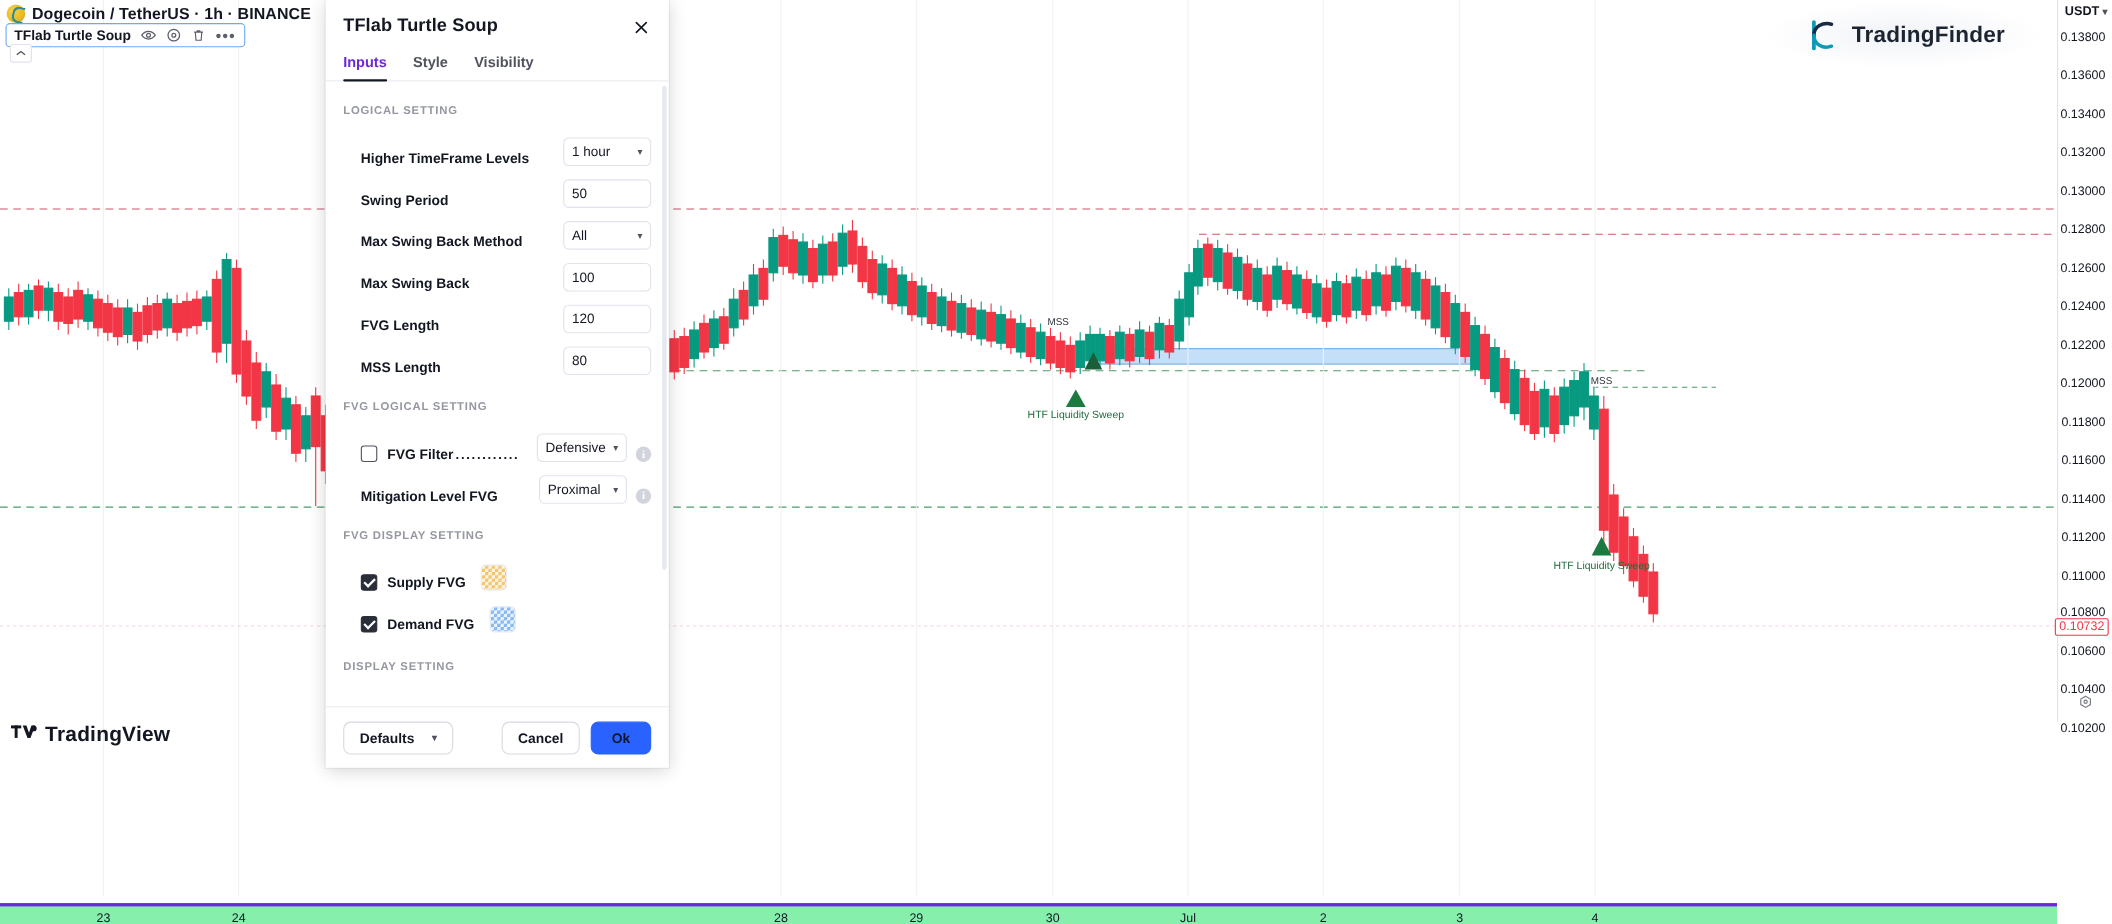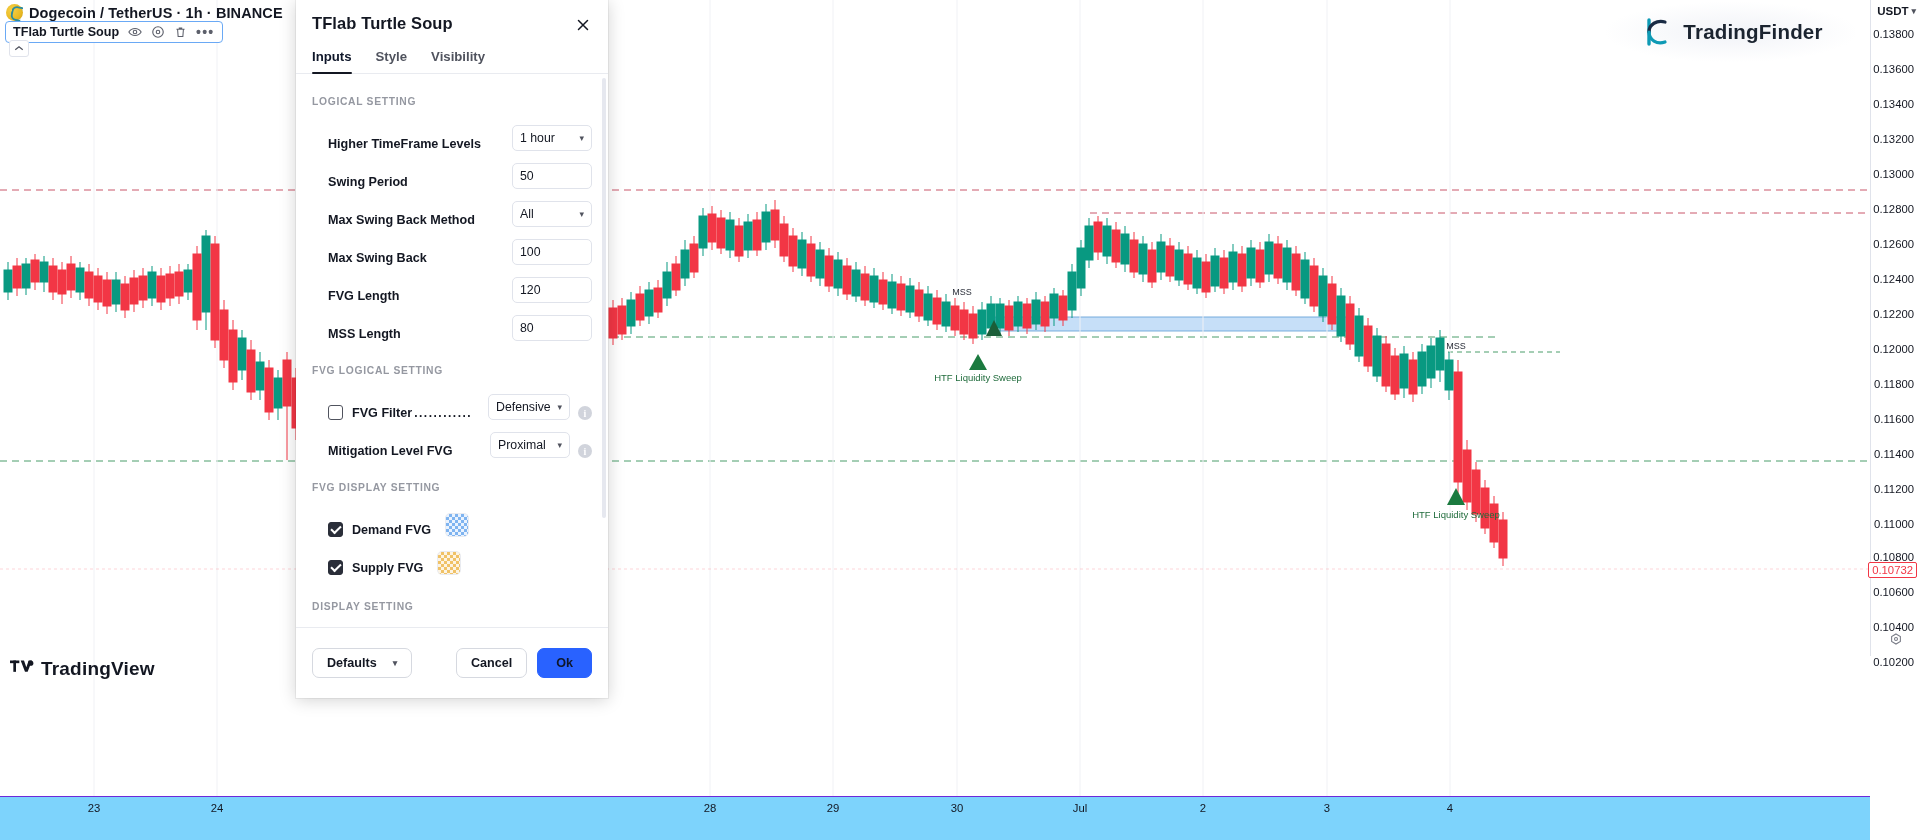--- a/index.html
+++ b/index.html
@@ -102,22 +102,22 @@
     color: #f23645; background: #fff;
     font-size: 11.3px; padding: 1px 3px; white-space: nowrap;
     transform: translateY(-50%);
   }
   .axis-settings {
     position: absolute; right: 17px; bottom: 6px; color: #787b86;
   }
 
   
   .time-axis {
-    position: absolute; left: 0; right: 50px; bottom: 0; height: 44px;
-    border-top: 1px solid #6d28d9; background: #7dd3fc;
+    position: absolute; left: 0; right: 50px; bottom: 0; height: 19px;
+    border-top: 3px solid #6d28d9; background: #86efac;
   }
   .time-tick {
     position: absolute; top: 5px;
     font-size: 11.3px; color: #131722;
     transform: translateX(-50%); white-space: nowrap;
   }
 
   
   .chart-label {
     position: absolute; font-size: 9.5px; color: #1f6b3b; white-space: nowrap;
@@ -145,21 +145,21 @@
     color: #131722;
   }
   .dlg-tabs {
     display: flex; gap: 24px; padding: 0 16px;
     margin-top: 16px; border-bottom: 1px solid #e9ebf0; flex: none;
   }
   .dlg-tab {
     font-size: 13.2px; font-weight: 600; color: #50535e;
     padding-bottom: 9px; position: relative;
   }
-  .dlg-tab.active { color: #0f172a; font-weight: 700; }
+  .dlg-tab.active { color: #6d28d9; font-weight: 700; }
   .dlg-tab.active::after {
     content: ""; position: absolute; left: 0; right: 0; bottom: -1px;
     height: 2px; background: #131722; border-radius: 2px;
   }
 
   .dlg-body {
     flex: 1 1 auto; overflow: hidden; position: relative;
     padding: 0 16px;
   }
   .scroll-track {
@@ -228,21 +228,21 @@
   .swatch.supply {
     background-color: #fdf4e3;
     background-image:
       linear-gradient(45deg, #f0c267 25%, transparent 25%, transparent 75%, #f0c267 75%),
       linear-gradient(45deg, #f0c267 25%, transparent 25%, transparent 75%, #f0c267 75%);
     background-position: 0 0, 3px 3px;
   }
 
   .dlg-foot {
     flex: none; border-top: 1px solid #e9ebf0;
-    height: 71px; display: flex; align-items: center;
+    height: 56px; display: flex; align-items: center;
     padding: 0 16px; gap: 10px;
   }
   .btn {
     height: 30px; border-radius: 7px; font-size: 12.6px; font-weight: 600;
     display: flex; align-items: center; justify-content: center;
     padding: 0 14px; border: 1px solid #d6d9e0; background: #fff; color: #131722;
   }
   .btn.defaults { gap: 16px; }
   .btn.defaults .chev { color: #50535e; font-size: 9px; }
   .btn.ok { background: #2962ff; border-color: #2962ff; color: #0f172a; padding: 0 18px; }
@@ -760,28 +760,28 @@
           <span>Proximal</span>
           <span class="chev">▾</span>
         </div>
         <span class="info-i">i</span>
       </div>
 
       <div class="sec-title">FVG DISPLAY SETTING</div>
 
       <div class="row">
         <div class="cb checked"></div>
+        <div class="row-label" style="flex:0 0 auto;">Supply FVG</div>
+        <div class="swatch supply"></div>
+      </div>
+
+      <div class="row">
+        <div class="cb checked"></div>
         <div class="row-label" style="flex:0 0 auto;">Demand FVG</div>
         <div class="swatch demand"></div>
-      </div>
-
-      <div class="row">
-        <div class="cb checked"></div>
-        <div class="row-label" style="flex:0 0 auto;">Supply FVG</div>
-        <div class="swatch supply"></div>
       </div>
 
       <div class="sec-title" style="margin-top:26px;">DISPLAY SETTING</div>
     </div>
 
     <div class="dlg-foot">
       <div class="btn defaults">
         <span>Defaults</span>
         <span class="chev">▾</span>
       </div>

